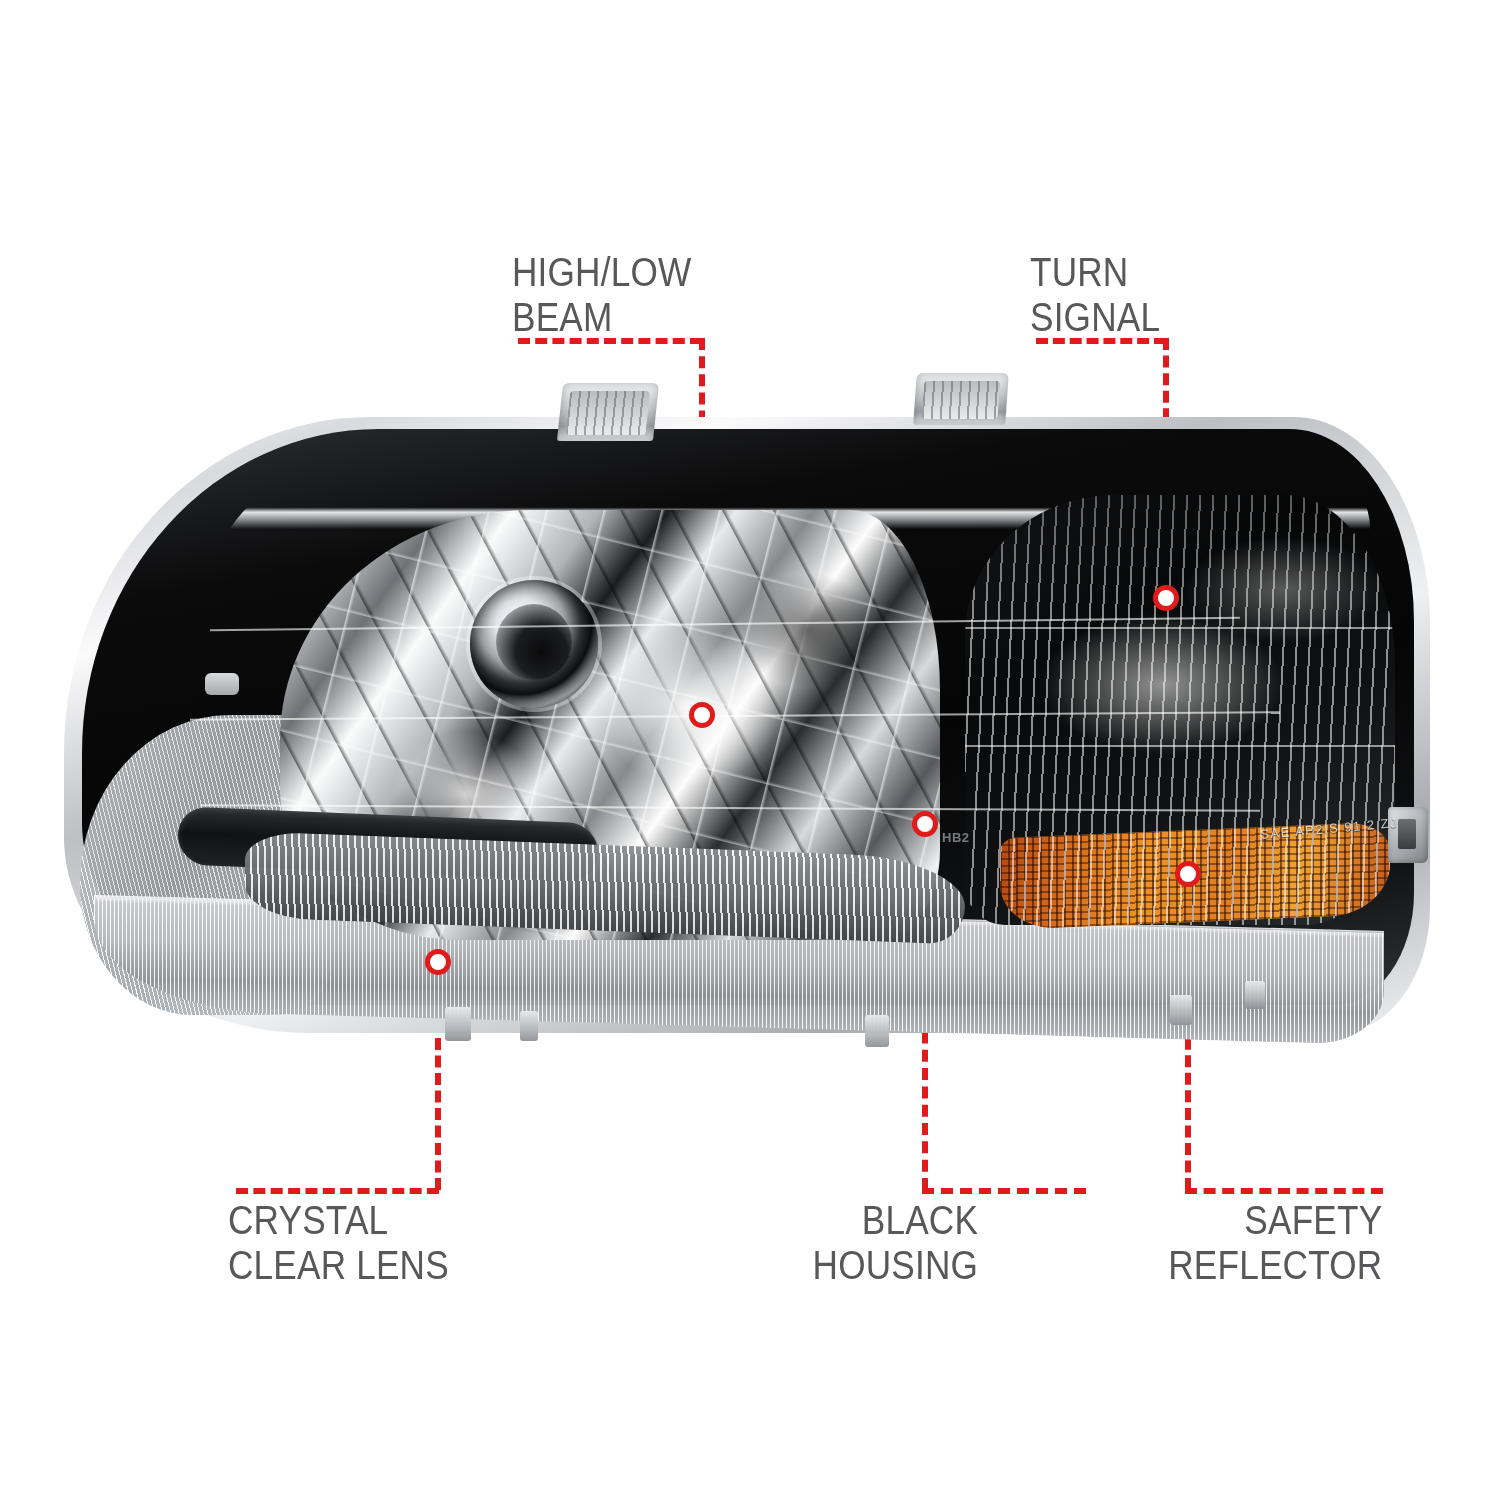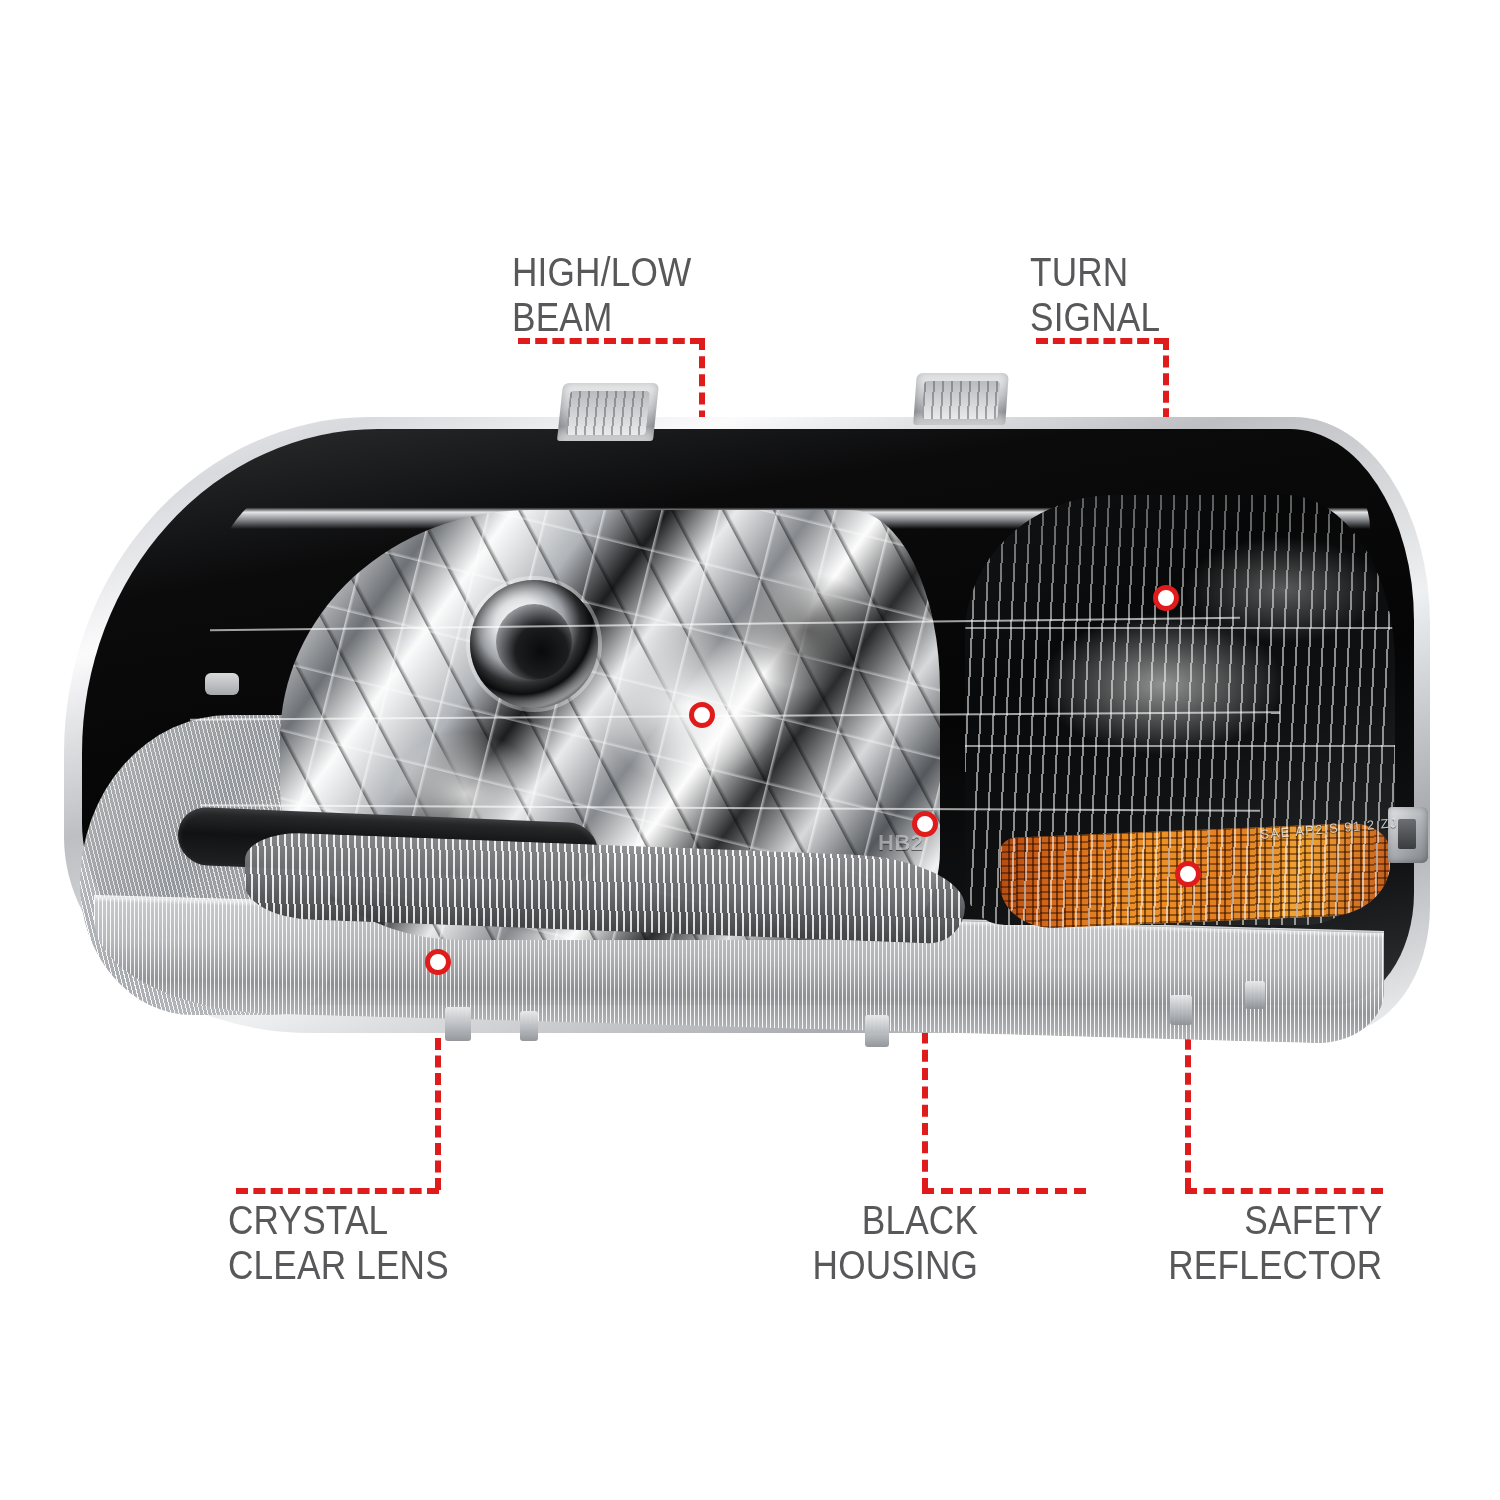--- a/index.html
+++ b/index.html
@@ -343,25 +343,25 @@
     font-size: 13px;
     letter-spacing: 1.5px;
     transform: rotate(-5deg);
     white-space: nowrap;
     text-shadow: 0 1px 1px rgba(0,0,0,0.6);
   }
 
   
   .hb2-mark {
     position: absolute;
-    left: 808px; top: 415px;
+    left: 872px; top: 415px;
     z-index: 14;
     color: #cfd1d4;
     font-family: "Liberation Sans", sans-serif;
-    font-size: 22px;
+    font-size: 13px;
     font-weight: 700;
     letter-spacing: 0.5px;
     opacity: 0.55;
     text-shadow: 0 1px 0 rgba(0,0,0,0.9);
   }
 
   
   .seam {
     position: absolute;
     height: 2px;

